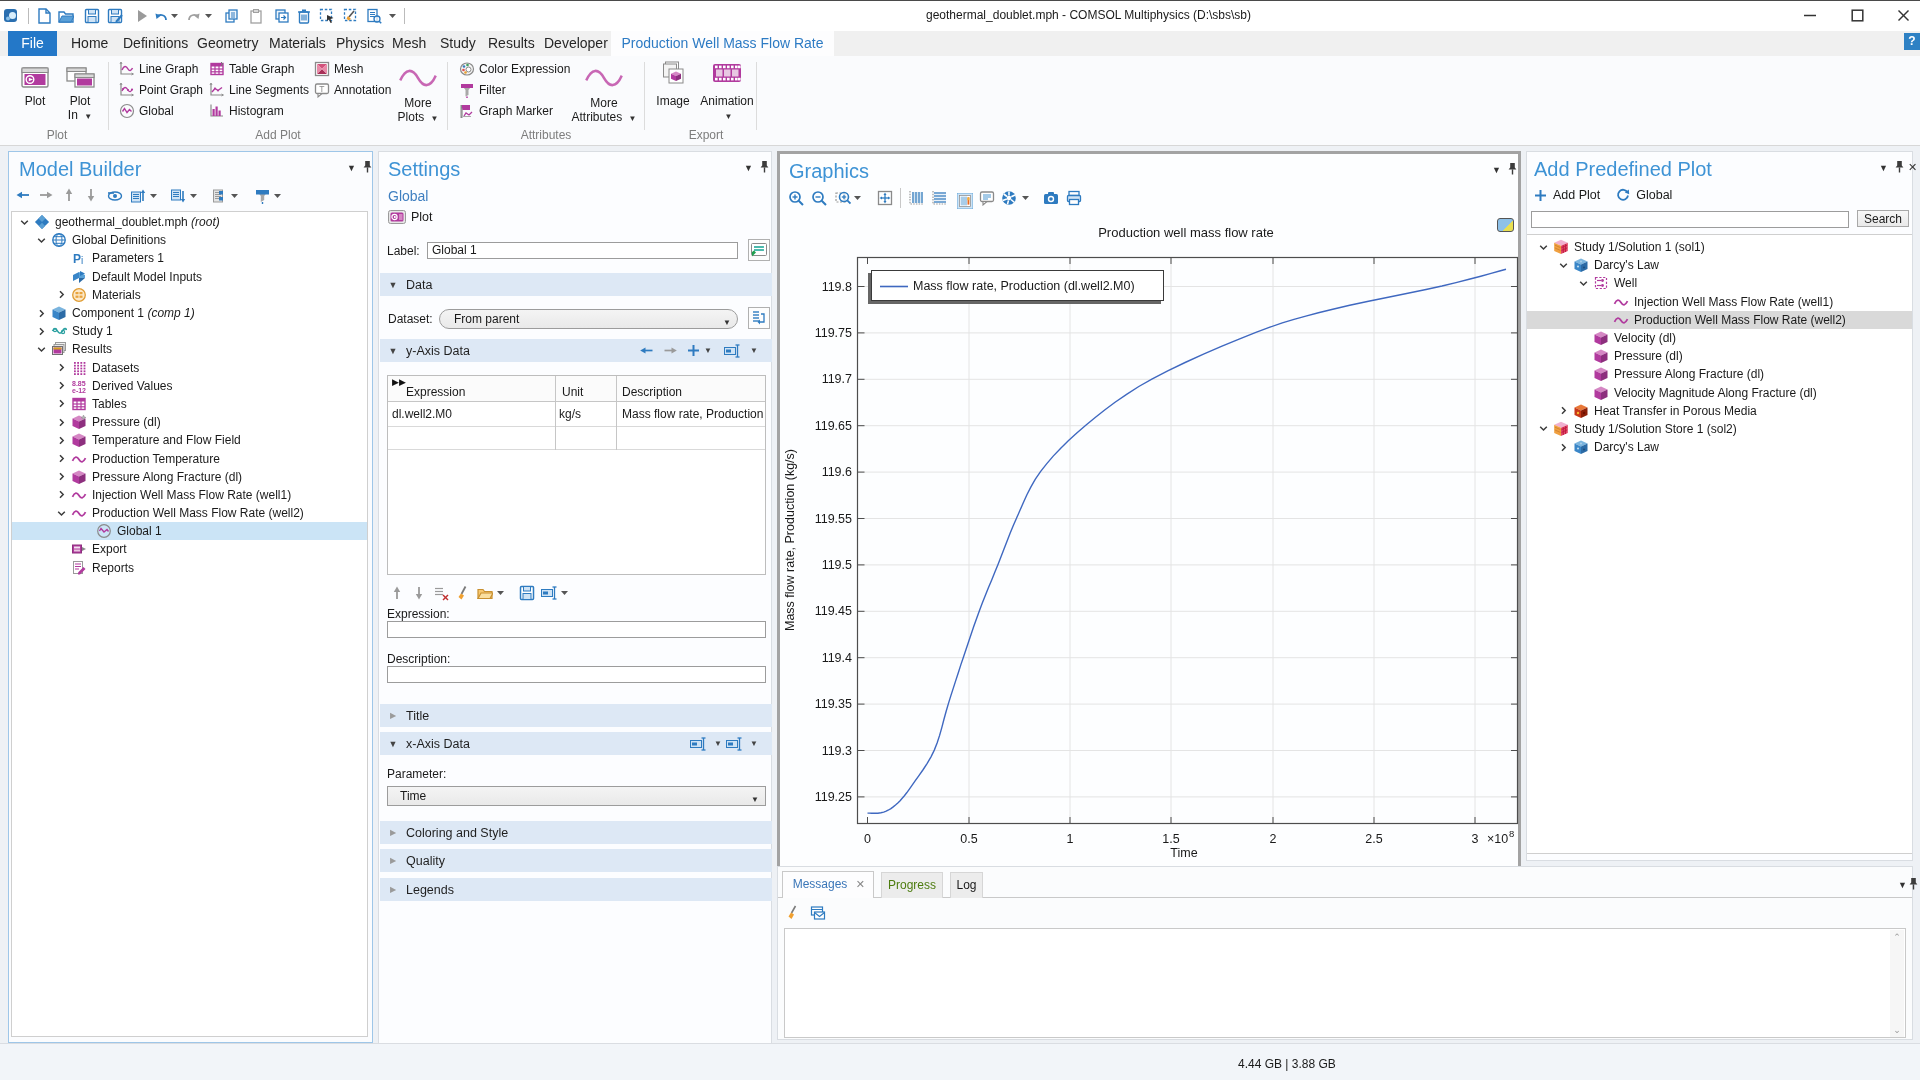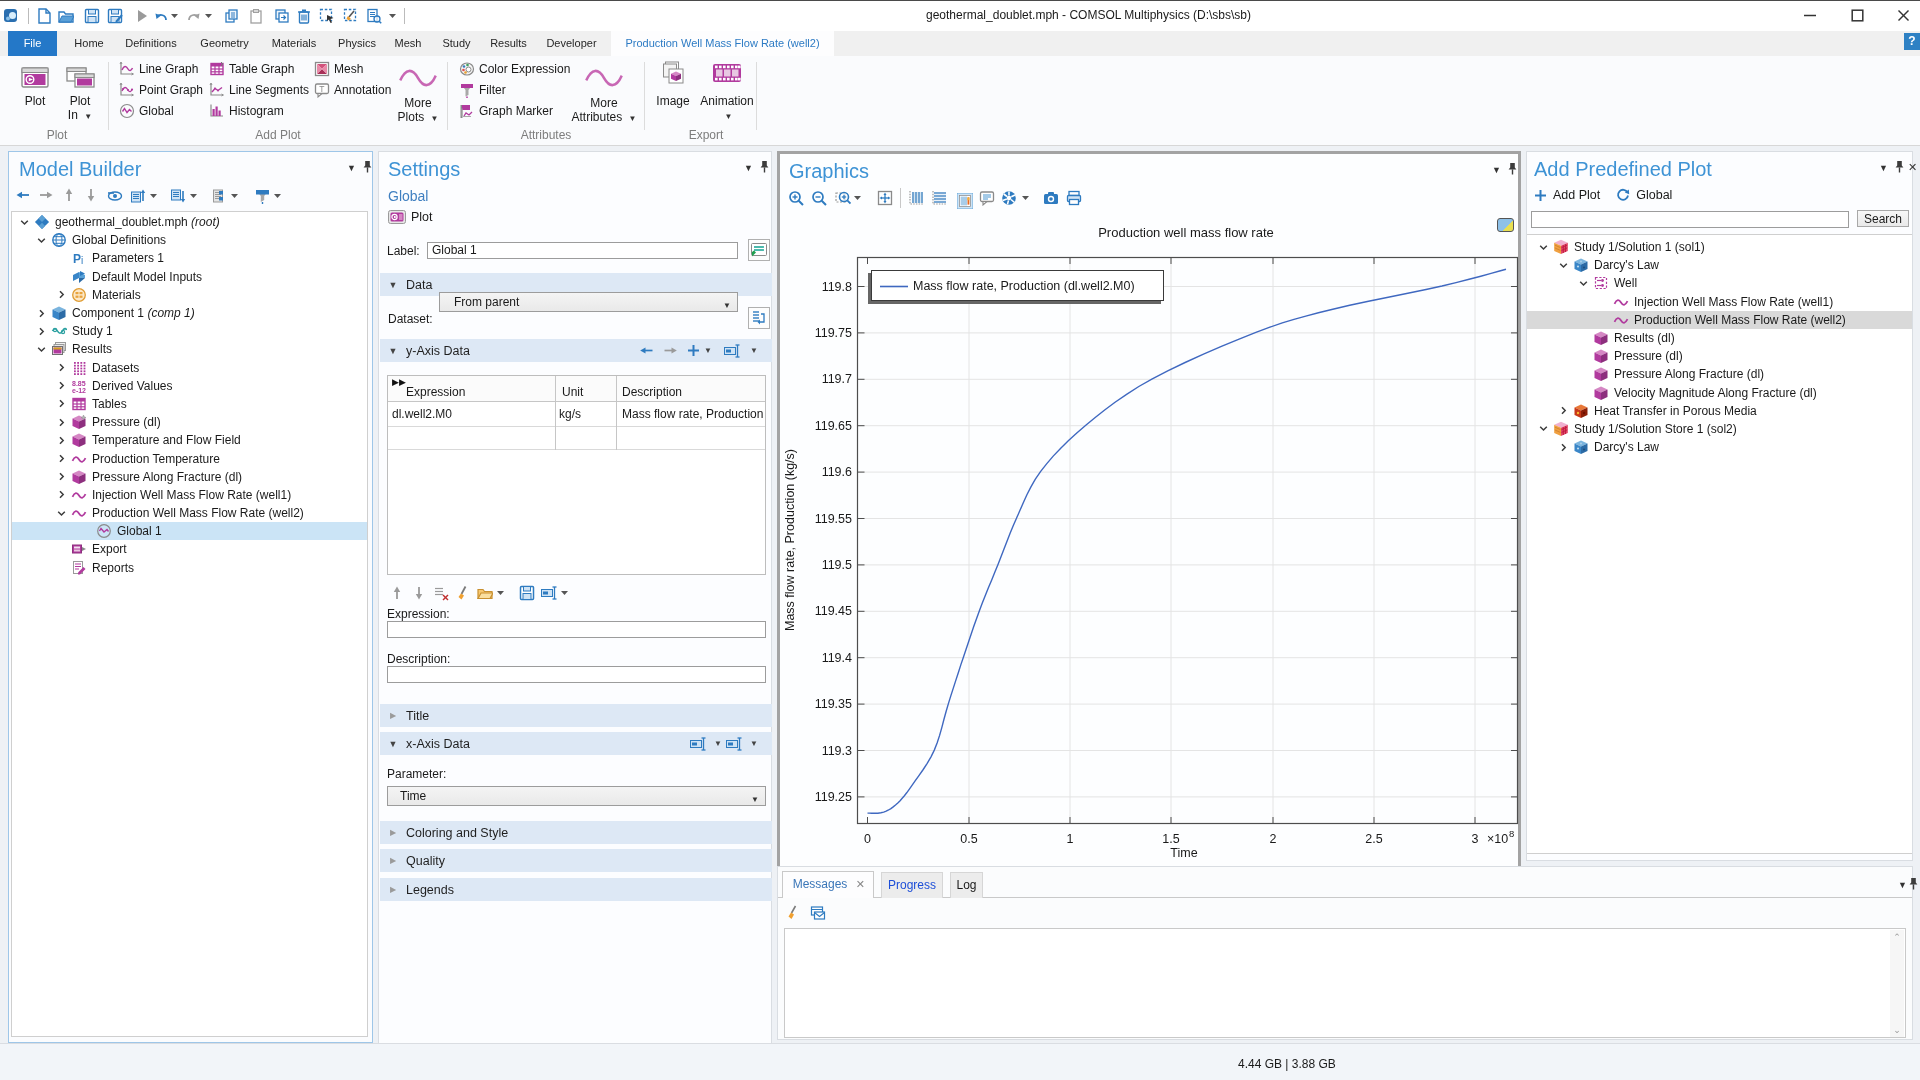--- a/index.html
+++ b/index.html
@@ -9,21 +9,21 @@
 svg { display:block; }
 
 
 #topline { left:0; top:0; width:1920px; height:1px; background:#4a4a4a; }
 #titlebar { left:0; top:1px; width:1920px; height:30px; background:#ffffff; }
 #title-text { left:926px; top:8px; width:300px; font-size:12px; color:#1a1a1a; white-space:nowrap; }
 .qat { top:7px; height:18px; }
 
 
 #tabrow { left:0; top:31px; width:1920px; height:25px; background:#f0f0f0; }
-.rtab { position:absolute; top:0; height:25px; line-height:25px; font-size:11px; color:#262626; text-align:center; }
+.rtab { position:absolute; top:0; height:25px; line-height:25px; font-size:14px; color:#262626; text-align:center; }
 #filetab { left:8px; width:49px; background:#2478c8; color:#fff; }
 #ctxtab { background:#fdfdfe; color:#2d7bc4; }
 #helpbtn { left:1904px; top:33px; width:16px; height:17px; background:#2e81c4; color:#fff; font-size:12px; text-align:center; line-height:17px; font-weight:bold; }
 
 
 #ribbon { left:0; top:56px; width:1920px; height:90px; background:#fafbfd; border-bottom:1px solid #d7d7d7; }
 .rsep { position:absolute; top:6px; width:1px; height:68px; background:#dcdcdc; }
 .grouplabel { position:absolute; top:72px; font-size:12px; color:#7d7d7d; text-align:center; }
 .smallbtn { position:absolute; height:20px; display:flex; align-items:center; font-size:12px; color:#1a1a1a; white-space:nowrap; }
 .smallbtn svg { margin-right:4px; }
@@ -832,21 +832,21 @@
       <svg width="20" height="20" viewBox="0 0 20 20">
         <rect x="2.5" y="3.5" width="15" height="12" rx="1" fill="#fff" stroke="#8a8a8a"></rect>
         <line x1="5" y1="7" x2="15" y2="7" stroke="#20a898" stroke-width="1.6"></line>
         <line x1="5" y1="10" x2="15" y2="10" stroke="#20a898" stroke-width="1.6"></line>
         <polygon points="3,16.5 7,12.5 5,10.5 3,12" fill="#20a050"></polygon>
       </svg>
     </div>
 
   <div class="secband" style="top:121px;width:392px;"><span class="tri">▼</span>Data</div>
   <label class="flabel" style="left:9px;top:160px;">Dataset:</label>
-  <div class="combo" style="left:60px;top:140px;width:299px;height:20px;line-height:18px;padding-left:14px;">From parent<span class="arr">▼</span></div>
+  <div class="combo" style="left:60px;top:157px;width:299px;height:20px;line-height:18px;padding-left:14px;border-radius:10px;">From parent<span class="arr">▼</span></div>
   <div class="iconbtn" style="left:369px;top:155px;width:22px;height:22px;">
       <svg width="20" height="20" viewBox="0 0 20 20">
         <g stroke="#2e7bc0" stroke-width="1.4" fill="none">
           <line x1="4" y1="4" x2="10" y2="4"></line>
           <line x1="4" y1="7" x2="10" y2="7"></line>
           <line x1="4" y1="10" x2="10" y2="10"></line>
           <line x1="4" y1="13" x2="10" y2="13"></line>
         </g>
         <polyline points="12,6 15,6 15,14 11,14" fill="none" stroke="#2e7bc0" stroke-width="1.3"></polyline>
         <polygon points="11,11.5 11,16.5 8.5,14" fill="#2e7bc0"></polygon>
@@ -1361,21 +1361,21 @@
         </div>
       <div class="trow">
           <span class="chev" style="margin-left:46px;"></span>
           <span class="ticon">
             <svg width="16" height="16" viewBox="0 0 16 16">
               <polygon points="8,1.5 14.5,4.5 8,7.5 1.5,4.5" fill="#d587c4"></polygon>
               <polygon points="1.5,4.5 8,7.5 8,15 1.5,12" fill="#b13a9e"></polygon>
               <polygon points="14.5,4.5 8,7.5 8,15 14.5,12" fill="#8d2f7e"></polygon>
             </svg>
           </span>
-          <span class="tlabel">Results (dl)</span>
+          <span class="tlabel">Velocity (dl)</span>
         </div>
       <div class="trow">
           <span class="chev" style="margin-left:46px;"></span>
           <span class="ticon">
             <svg width="16" height="16" viewBox="0 0 16 16">
               <polygon points="8,1.5 14.5,4.5 8,7.5 1.5,4.5" fill="#d587c4"></polygon>
               <polygon points="1.5,4.5 8,7.5 8,15 1.5,12" fill="#b13a9e"></polygon>
               <polygon points="14.5,4.5 8,7.5 8,15 14.5,12" fill="#8d2f7e"></polygon>
             </svg>
           </span>
@@ -1465,21 +1465,21 @@
         </div>
     </div>
   </div>
 </div>
 
 <div class="panel" id="msgpanel">
   <div class="abs" style="left:0;top:30px;width:1134px;height:1px;background:#c9c9c9;"></div>
   <div class="mtab" style="left:4px;top:4px;width:92px;height:27px;background:#fdfdfe;border:1px solid #c9c9c9;border-bottom:none;line-height:25px;">
     <span style="color:#3a76b8;position:relative;left:-8px;">Messages</span><span style="position:absolute;right:8px;top:0;color:#888;font-size:11px;">✕</span>
   </div>
-  <div class="mtab" style="left:103px;top:5px;width:62px;height:26px;background:#ececec;border:1px solid #d6d6d6;border-bottom:none;line-height:24px;color:#1d4ed8;">Progress</div>
+  <div class="mtab" style="left:103px;top:5px;width:62px;height:26px;background:#ececec;border:1px solid #d6d6d6;border-bottom:none;line-height:24px;color:#4d7c0f;">Progress</div>
   <div class="mtab" style="left:172px;top:5px;width:33px;height:26px;background:#ececec;border:1px solid #d6d6d6;border-bottom:none;line-height:24px;color:#1a1a1a;">Log</div>
   <div class="pcorner" style="left:1120px;top:13px;font-size:9px;">▼</div>
   <div class="pcorner" style="left:1130px;top:10px;font-size:12px;">
       <svg width="11" height="14" viewBox="0 0 11 14">
         <path d="M3.2,1 h4.6 v4.6 l1.6,1.8 h-7.8 l1.6,-1.8 z" fill="#3c3c3c"></path>
         <line x1="5.5" y1="7.4" x2="5.5" y2="12.5" stroke="#3c3c3c" stroke-width="1.4"></line>
       </svg>
     </div>
   <div id="msgtoolbar" class="abs" style="left:8px;top:36px;width:200px;height:20px;">
       <div style="position:absolute;left:1px;top:2px;">

